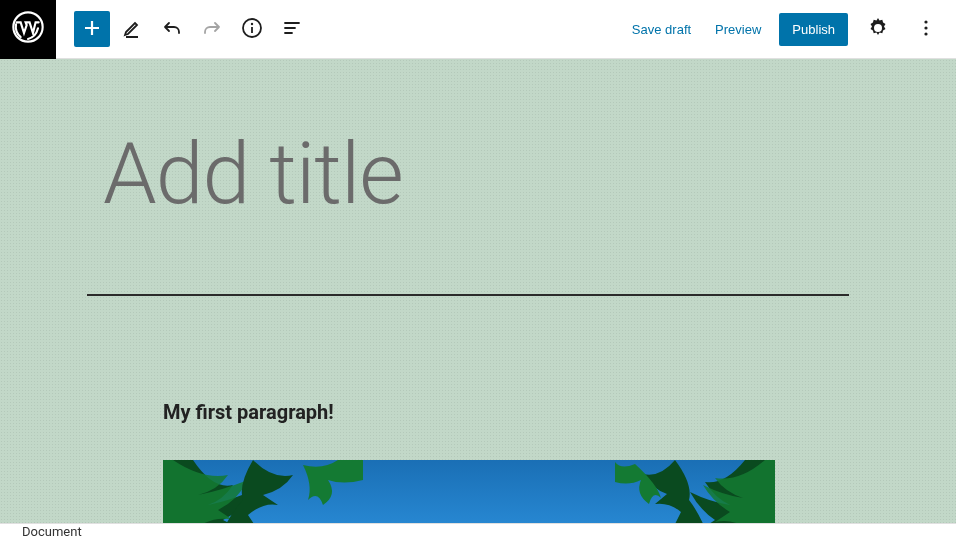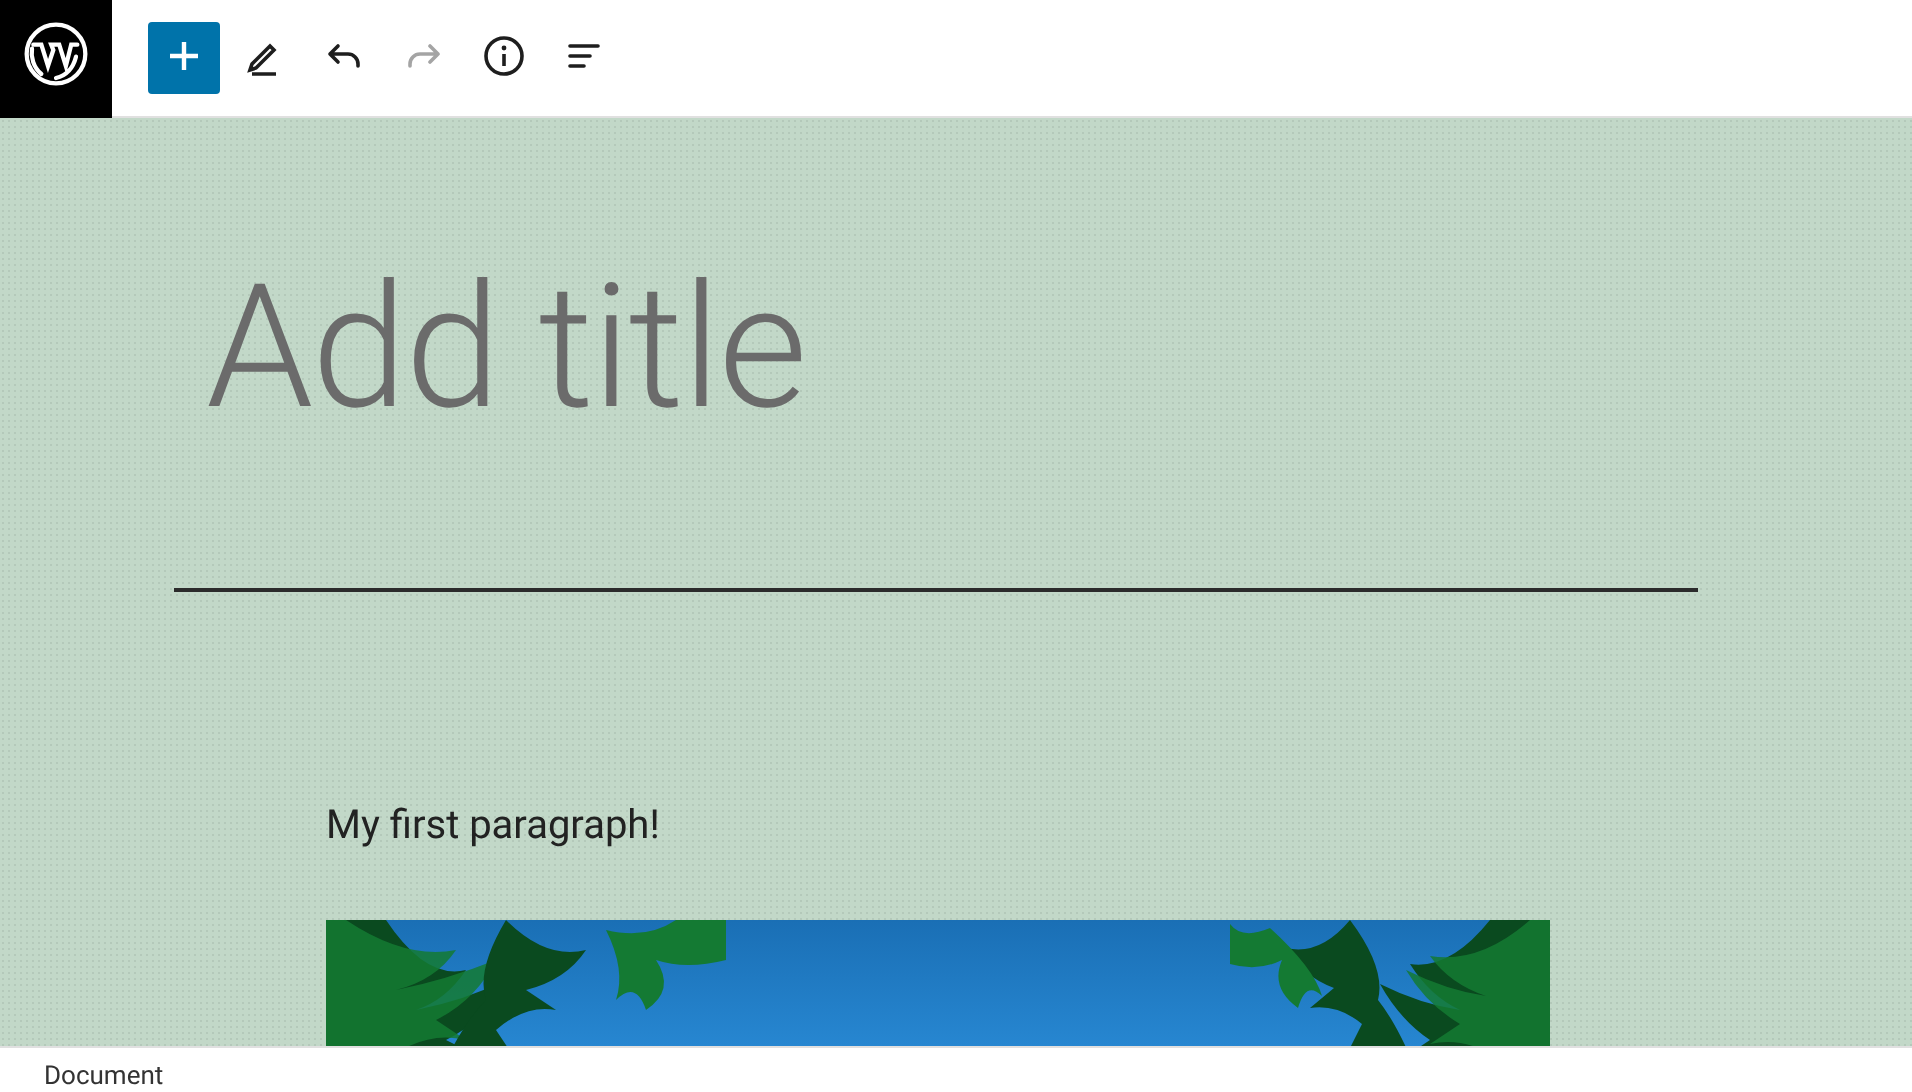--- a/index.html
+++ b/index.html
@@ -20,28 +20,28 @@
 
   .text-btn { font-size: 13px; font-weight: 500; color: #0073aa; background: none; border: none; cursor: pointer; padding: 8px 6px; }
   .publish-btn { background: #0073aa; color: #fff; padding: 9px 13px; font-size: 13px; font-weight: 500; border: none; border-radius: 2px; cursor: pointer; }
 
   .canvas { flex: 1; background-color: #c2d8c8; background-image: radial-gradient(rgba(0,0,0,0.07) 0.5px, transparent 0.5px); background-size: 3px 3px; overflow: hidden; position: relative; }
   .content { width: 782px; margin: 0 auto; padding-top: 68px; }
   .title-area { padding-left: 0; }
   .title-input { font-size: 86px; font-weight: 300; color: #6b6b6b; letter-spacing: -1px; font-family: -apple-system, BlinkMacSystemFont, "Segoe UI", Roboto, serif; line-height: 1.1; margin-left: 16px; }
   .hr { border: none; border-top: 2px solid #2b2b2b; margin-top: 72px; margin-left: 0; width: 762px; }
   .paragraph-area { padding-left: 76px; }
-  .paragraph { font-size: 20px; color: #222; margin-top: 104px; font-weight: 400; }
+  .paragraph { font-size: 20px; color: #222; margin-top: 104px; font-weight: 700; }
   .image-block { margin-top: 36px; width: 612px; height: 70px; overflow: hidden; position: relative; background: linear-gradient(to bottom, #1a6fb5 0%, #2889d4 100%); }
   .palm { position: absolute; }
   .palm.left { left: 0; top: 0; width: 200px; height: 70px; }
   .palm.right { right: 0; top: 0; width: 160px; height: 70px; }
   .palm svg { width: 100%; height: 100%; }
 
-  .bottombar { height: 23px; background: #fff; border-top: 1px solid #e0e0e0; display: flex; align-items: flex-end; padding: 0 22px; font-size: 13px; color: #333; }
+  .bottombar { height: 23px; background: #fff; border-top: 1px solid #e0e0e0; display: flex; align-items: flex-start; padding: 0 22px; font-size: 13px; color: #333; }
 </style>
 </head>
 <body>
 
 <div class="topbar">
   <div class="wp-logo">
     <span>
       <svg viewBox="0 0 24 24">
           <circle cx="12" cy="12" r="11" fill="none" stroke="#fff" stroke-width="1.6"></circle>
           <path d="M3.5 8.5h3l2.5 8 2-6-0.8-2h3l2.5 8 2-8h2.3M12 21c4-1 6.5-4 7.5-8M3 10c-0.5 3 0.5 7 3.5 9.5" fill="none" stroke="#fff" stroke-width="1.6" stroke-linecap="round"></path>
@@ -89,20 +89,41 @@
     </button>
     <button class="icon-btn">
       <span>
         <svg viewBox="0 0 24 24">
             <path d="M5 7h14M5 12h10M5 17h7" stroke="#1e1e1e" stroke-width="1.8" stroke-linecap="round"></path>
           </svg>
       </span>
     </button>
   </div>
 
+  <div class="right-tools">
+    <button class="text-btn">Save draft</button>
+    <button class="text-btn">Preview</button>
+    <button class="publish-btn">Publish</button>
+    <button class="icon-btn">
+      <span>
+        <svg viewBox="0 0 24 24">
+            <path d="M12 8a4 4 0 1 0 0 8 4 4 0 0 0 0-8z M12 2l1.5 2.5 2.8-.8.8 2.8L19.5 8 18 10.5l1.5 2.5-2.4 1.5-.8 2.8-2.8-.8L12 19l-1.5-2.5-2.8.8-.8-2.8L4.5 13 6 10.5 4.5 8l2.4-1.5.8-2.8 2.8.8L12 2z" fill="#1e1e1e"></path>
+          </svg>
+      </span>
+    </button>
+    <button class="icon-btn">
+      <span>
+        <svg viewBox="0 0 24 24">
+            <circle cx="12" cy="6" r="1.6" fill="#1e1e1e"></circle>
+            <circle cx="12" cy="12" r="1.6" fill="#1e1e1e"></circle>
+            <circle cx="12" cy="18" r="1.6" fill="#1e1e1e"></circle>
+          </svg>
+      </span>
+    </button>
+  </div>
 </div>
 
 <div class="canvas">
   <div class="content">
     <div class="title-area">
       <div class="title-input">Add title</div>
     </div>
     <hr class="hr">
     <div class="paragraph-area">
       <p class="paragraph">My first paragraph!</p>

